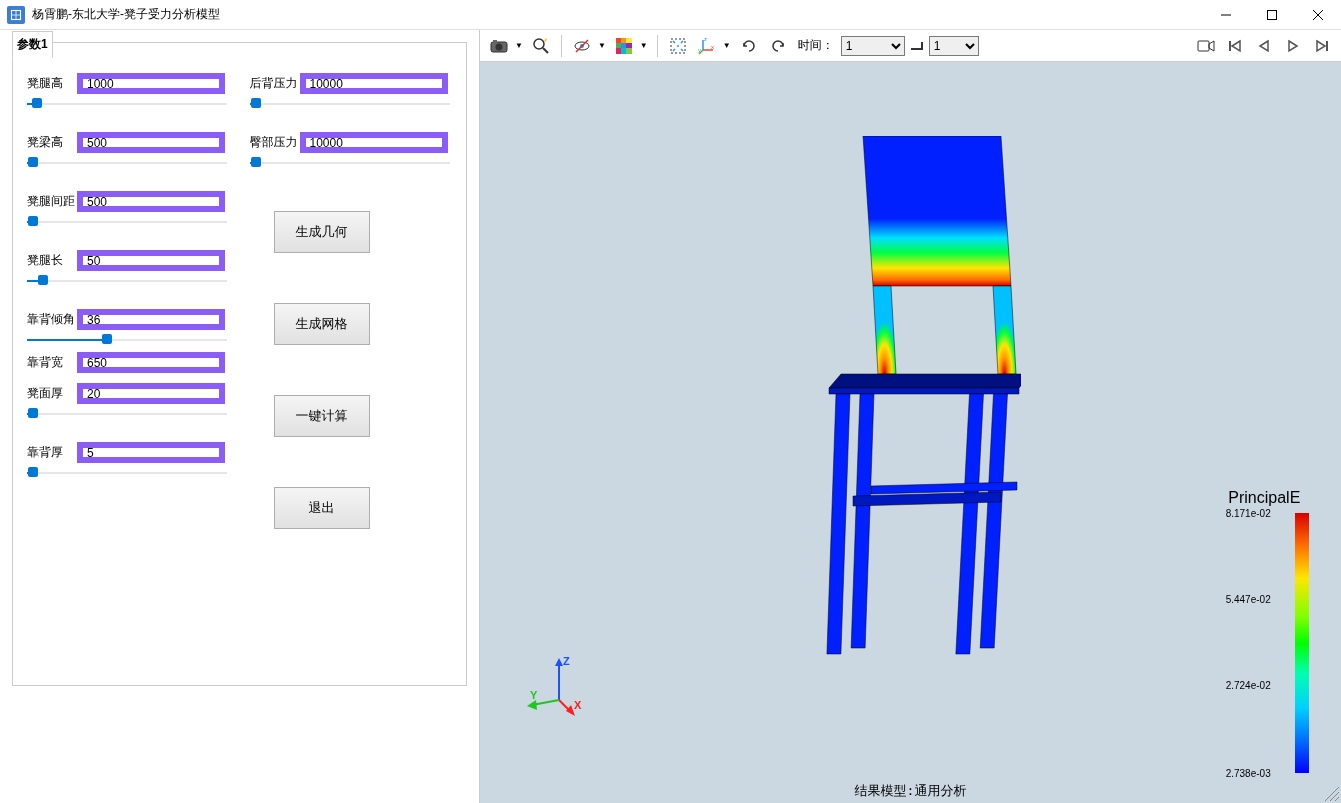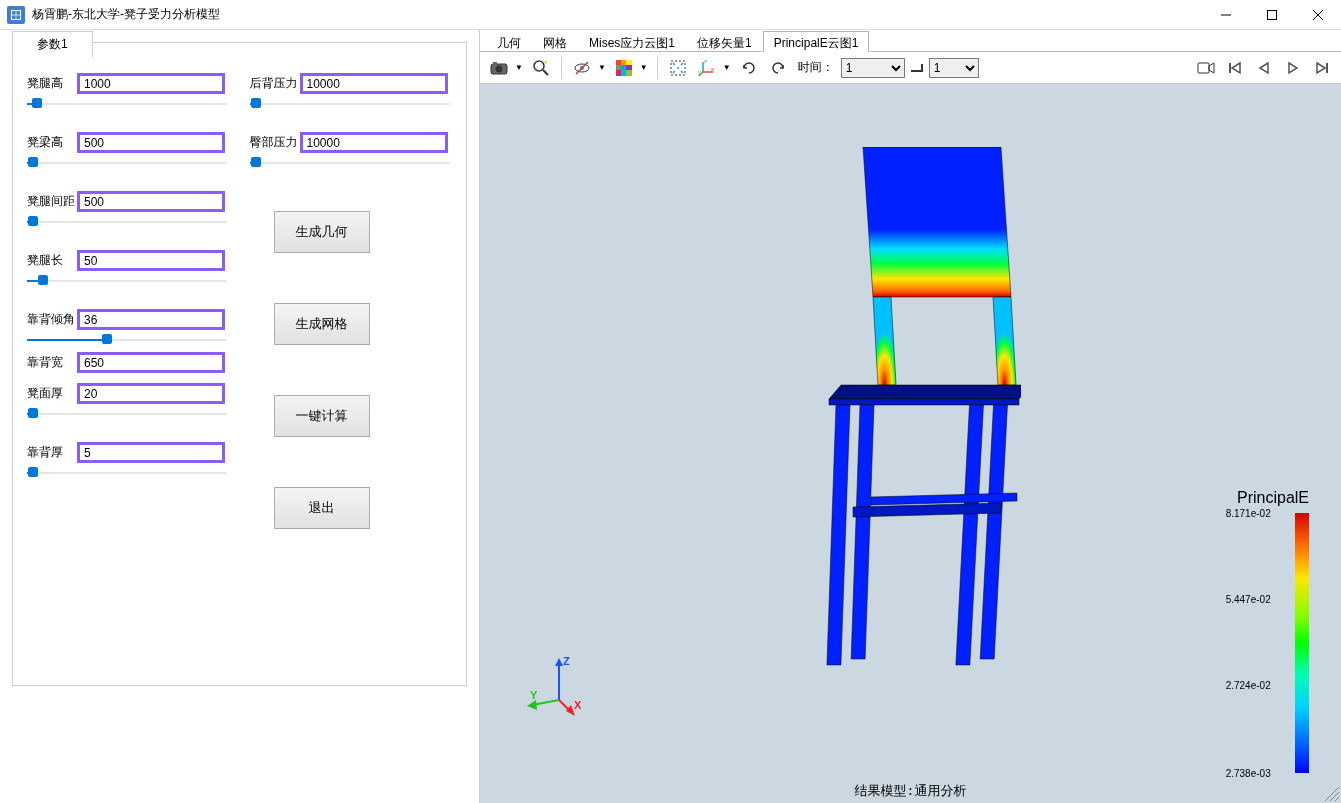--- a/index.html
+++ b/index.html
@@ -8,26 +8,26 @@
 .titlebar { height: 30px; display: flex; align-items: center; border-bottom: 1px solid #ddd; background: #fff; }
 .titlebar .app-icon { width: 18px; height: 18px; margin: 0 7px; background: #3b7dd8; border-radius: 2px; display:flex; align-items:center; justify-content:center; }
 .titlebar .app-icon svg { width: 12px; height: 12px; }
 .titlebar .title { flex: 1; font-size: 12px; color: #000000; }
 .titlebar .win-controls { display: flex; }
 .titlebar .win-btn { width: 46px; height: 30px; display: flex; align-items: center; justify-content: center; cursor: pointer; }
 
 .main { display: flex; height: calc(100% - 30px); }
 .left-panel { width: 479px; padding: 12px; background: #fff; }
 .params-group { border: 1px solid #ccc; position: relative; height: 644px; }
-.params-tab { position: absolute; top: -12px; left: -1px; background: #fff; border: 1px solid #ccc; border-bottom: 1px solid #fff; padding: 4px 24px; font-size: 12px; z-index: 2; }
+.params-tab { position: absolute; top: -12px; left: -1px; background: #fff; border: 1px solid #ccc; border-bottom: 1px solid #fff; padding: 4px 4px; font-size: 12px; z-index: 2; font-weight: bold; }
 .params-content { padding: 30px 14px 14px 14px; display: flex; gap: 20px; }
 .col { flex: 1; }
 .param-row { margin-bottom: 26px; }
 .param-row label { display: inline-block; width: 50px; font-size: 12px; vertical-align: middle; }
-.param-row input[type=text] { width: 148px; height: 21px; border: 3px solid #8b5cf6; padding: 0 4px; font-size: 12px; vertical-align: middle; }
+.param-row input[type=text] { width: 148px; height: 21px; border: 6px solid #8b5cf6; padding: 0 4px; font-size: 12px; vertical-align: middle; }
 .slider-track { height: 4px; background: transparent; margin-top: 8px; position: relative; width: 200px; }
 .slider-track::before { content:""; position:absolute; top:1px; left:0; right:0; height:2px; background:#e6e6e6; }
 .slider-fill { position:absolute; top:1px; left:0; height:2px; background:#0078d7; }
 .slider-thumb { position:absolute; top:-4px; width:10px; height:10px; background:#0078d7; border-radius:2px; margin-left:-5px; }
 .action-btn { width: 96px; height: 42px; background: linear-gradient(#f5f5f5,#e1e1e1); border: 1px solid #adadad; font-size: 13px; cursor: pointer; margin-top: 40px; display: block; margin-left: 24px; margin-bottom: 50px;}
 
 .right-panel { flex: 1; display: flex; flex-direction: column; border-left: 1px solid #ccc; }
 .view-tabs { display: flex; border-bottom: 1px solid #b5b5b5; background: #fff; height: 22px; padding-left: 6px; font-family: "SimSun", monospace; }
 .view-tab { padding: 3px 10px; font-size: 12px; border: 1px solid transparent; border-bottom: none; cursor: pointer; position: relative; top: 1px; }
 .view-tab.active { border: 1px solid #b5b5b5; border-bottom: 1px solid #fff; background: #fff; }
@@ -35,21 +35,21 @@
 .tool-btn { width: 26px; height: 26px; display: flex; align-items: center; justify-content: center; border: 1px solid transparent; cursor: pointer; border-radius: 2px; }
 .tool-sep { width: 1px; height: 22px; background: #ccc; margin: 0 4px; }
 .tool-combo { height: 20px; border: 1px solid #7a7a7a; font-size: 12px; }
 .tool-label { font-size: 12px; margin: 0 4px; font-family: "SimSun", monospace; }
 .dropdown-arrow { font-size: 8px; margin-left: -2px; cursor: pointer; padding: 0 2px; }
 
 .viewport { flex: 1; background: #cbd7e1; position: relative; overflow: hidden; }
 .chair { position: absolute; left: 50%; top: 50%; transform: translate(-50%, -55%); }
 .axis-gizmo { position: absolute; left: 44px; bottom: 78px; }
 .legend { position: absolute; right: 32px; bottom: 30px; text-align: right; font-family: "Times New Roman", serif; }
-.legend-title { font-size: 16px; margin-bottom: 6px; text-align: right; font-family: Arial, sans-serif; }
+.legend-title { font-size: 16px; margin-bottom: 6px; text-align: center; font-family: Arial, sans-serif; }
 .legend-bar { width: 14px; height: 260px; background: linear-gradient(to bottom, #d70000 0%, #ff6a00 12%, #ffe600 25%, #7fff00 40%, #00ff00 50%, #00ffb2 62%, #00d0ff 75%, #006aff 88%, #0000ff 100%); display:inline-block; vertical-align: top; }
 .legend-labels { display:inline-block; height: 260px; vertical-align: top; position: relative; margin-left: 6px; width: 66px; text-align: left; font-size: 10px; font-family: Arial, sans-serif; }
 .legend-labels span { position: absolute; left: 0; white-space: nowrap; transform: translateY(-50%); }
 .result-label { position: absolute; left: 50%; bottom: 3px; transform: translateX(-50%); font-size: 13px; font-family: "SimSun", monospace; }
 .resize-grip { position: absolute; right: 2px; bottom: 2px; width: 14px; height: 14px; }
 </style>
 </head>
 <body>
 
 <div class="titlebar">
@@ -129,27 +129,20 @@
           <button class="action-btn" style="margin-top:46px">生成几何</button>
           <button class="action-btn">生成网格</button>
           <button class="action-btn">一键计算</button>
           <button class="action-btn">退出</button>
         </div>
       </div>
     </div>
   </div>
 
   <div class="right-panel">
-    <div class="view-tabs">
-      <div class="view-tab">几何</div>
-      <div class="view-tab">网格</div>
-      <div class="view-tab">Mises应力云图1</div>
-      <div class="view-tab">位移矢量1</div>
-      <div class="view-tab active">PrincipalE云图1</div>
-    </div>
     <div class="toolbar">
       <div class="tool-btn">
           <svg width="18" height="14" viewBox="0 0 18 14">
             <rect x="1" y="3" width="16" height="10" rx="2" fill="#666" stroke="#333"></rect>
             <circle cx="9" cy="8" r="3.5" fill="#333"></circle>
             <rect x="3" y="1" width="4" height="3" fill="#666"></rect>
           </svg>
         </div>
       <span class="dropdown-arrow">▼</span>
       <div class="tool-btn">

